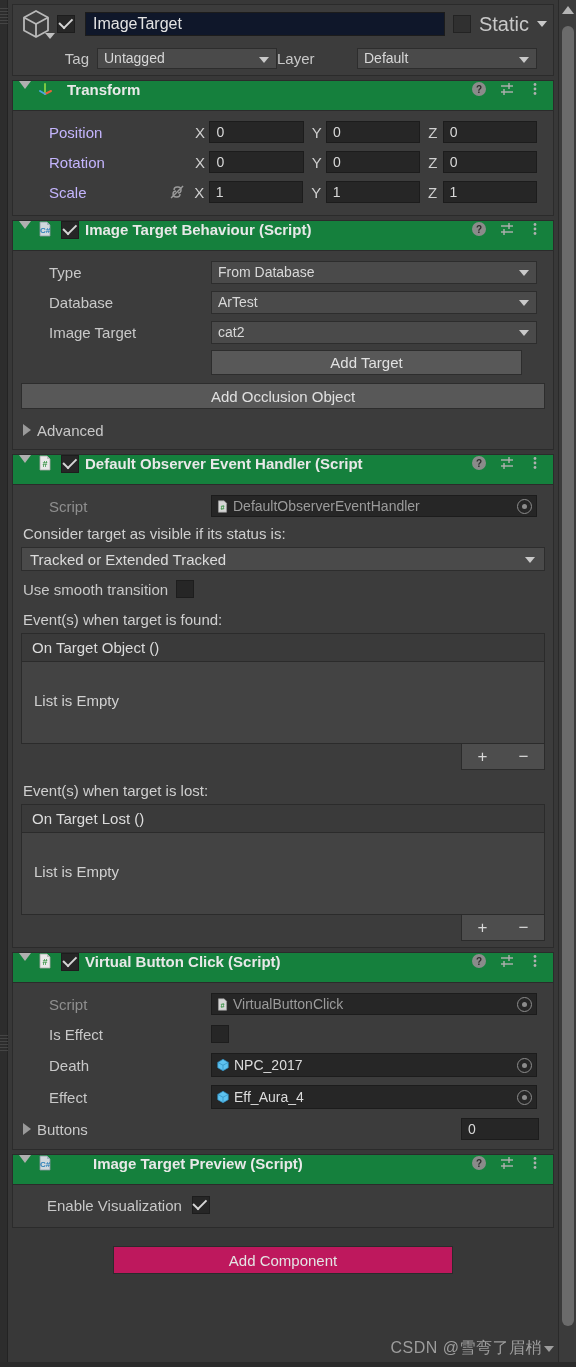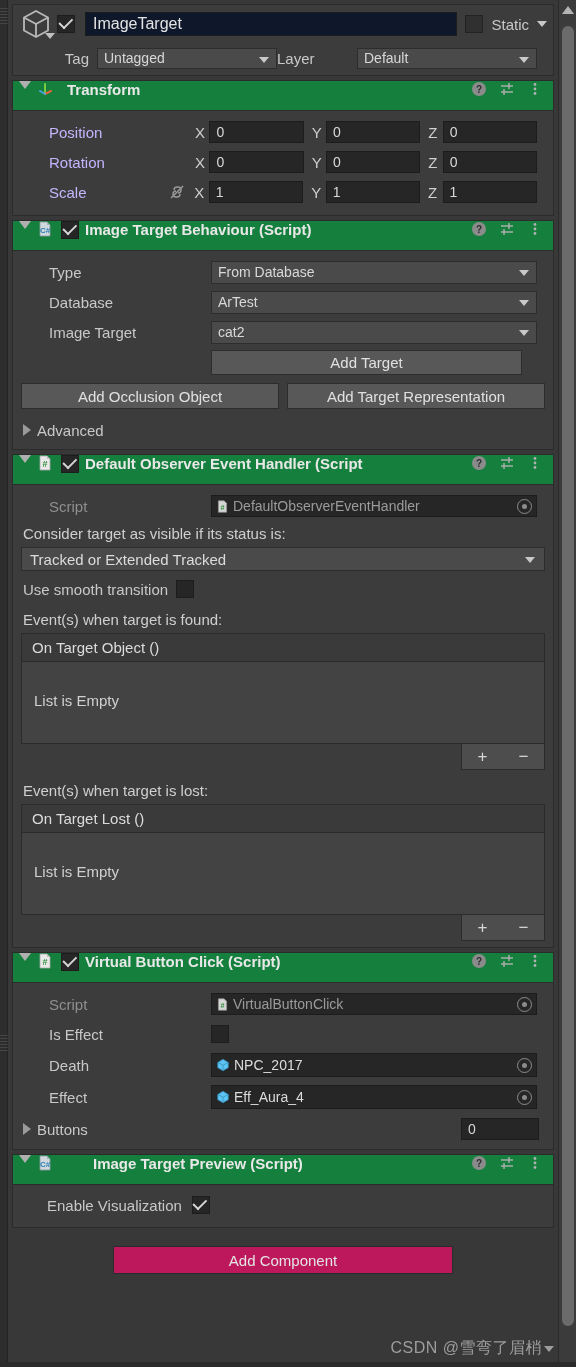--- a/index.html
+++ b/index.html
@@ -64,21 +64,21 @@
     content:""; width:11px;height:6px;border-left:2.5px solid #d6d6d6;
     border-bottom:2.5px solid #d6d6d6; transform:rotate(-45deg) translate(1px,-2px);
   }
   .go-name {
     flex:1; height:24px; margin:0 8px 0 10px;
     background:#0f172a; border:1px solid #1c1c1c;
     color:#e3e3e3; font-size:16px; line-height:22px; padding:0 7px;
     white-space:nowrap; overflow:hidden;
   }
   .static-box { width:18px;height:18px;background:#303030;border:1px solid #232323;}
-  .static-lbl { color:#c8c8c8; font-size:15px; margin:0 8px; }
+  .static-lbl { color:#c8c8c8; font-size:20px; margin:0 8px; }
   .tri-down { width:0;height:0;border-left:5px solid transparent;border-right:5px solid transparent;border-top:6px solid #c9c9c9;}
 
   .go-row2 { display:flex; align-items:center; height:30px; padding:0 8px; }
   .field-lbl { color:#c8c8c8; font-size:15px; }
   .dd {
     background:#4a4a4a; border:1px solid #2d2d2d; height:21px;
     display:flex;align-items:center; padding:0 6px; color:#d8d8d8; font-size:14px;
     position:relative;
   }
   .dd .tri-down { position:absolute; right:7px; top:8px; }
@@ -335,21 +335,20 @@
           <span>cat2</span>
           <span class="tri-down"></span>
         </div>
       </div>
       <div class="row" style="height:30px;">
         <div style="width:190px;"></div>
         <div class="btn" style="flex:1;margin-right:23px;height:25px;">Add Target</div>
       </div>
       <div class="row" style="height:38px;padding:0 8px;gap:8px;">
         <div class="btn" style="flex:1;height:26px;">Add Occlusion Object</div>
-        <div class="btn" style="flex:1;height:26px;">Add Target Representation</div>
       </div>
       <div class="row" style="height:30px;padding-left:10px;">
         <div class="foldout closed"></div>
         <div class="field-lbl">Advanced</div>
       </div>
     </div>
   </div>
 
   <div class="comp">
     <div class="comp-head">

